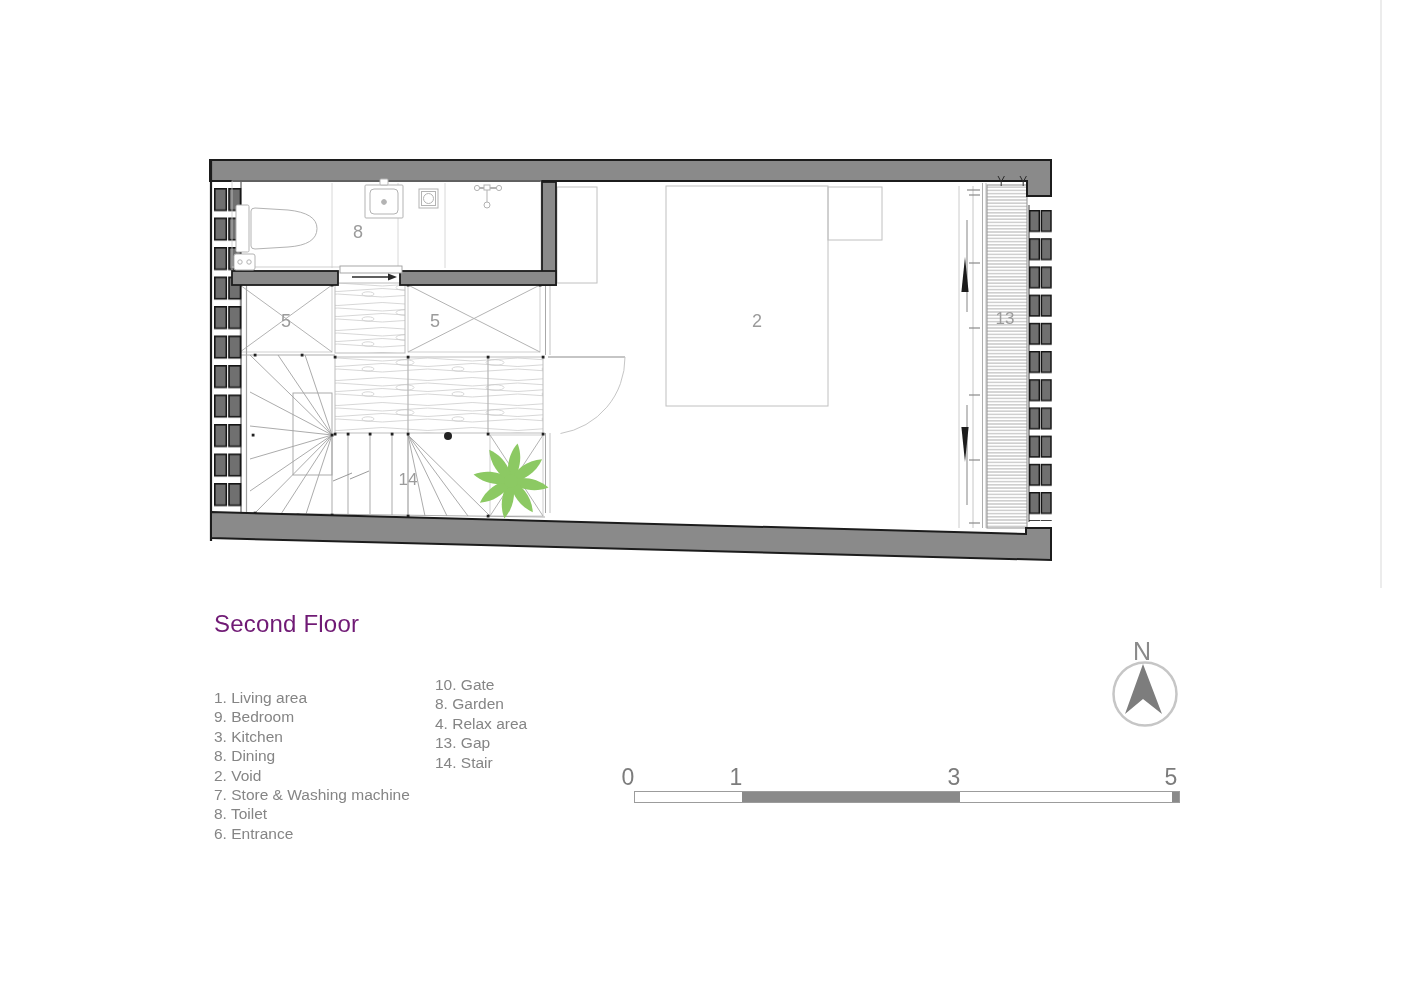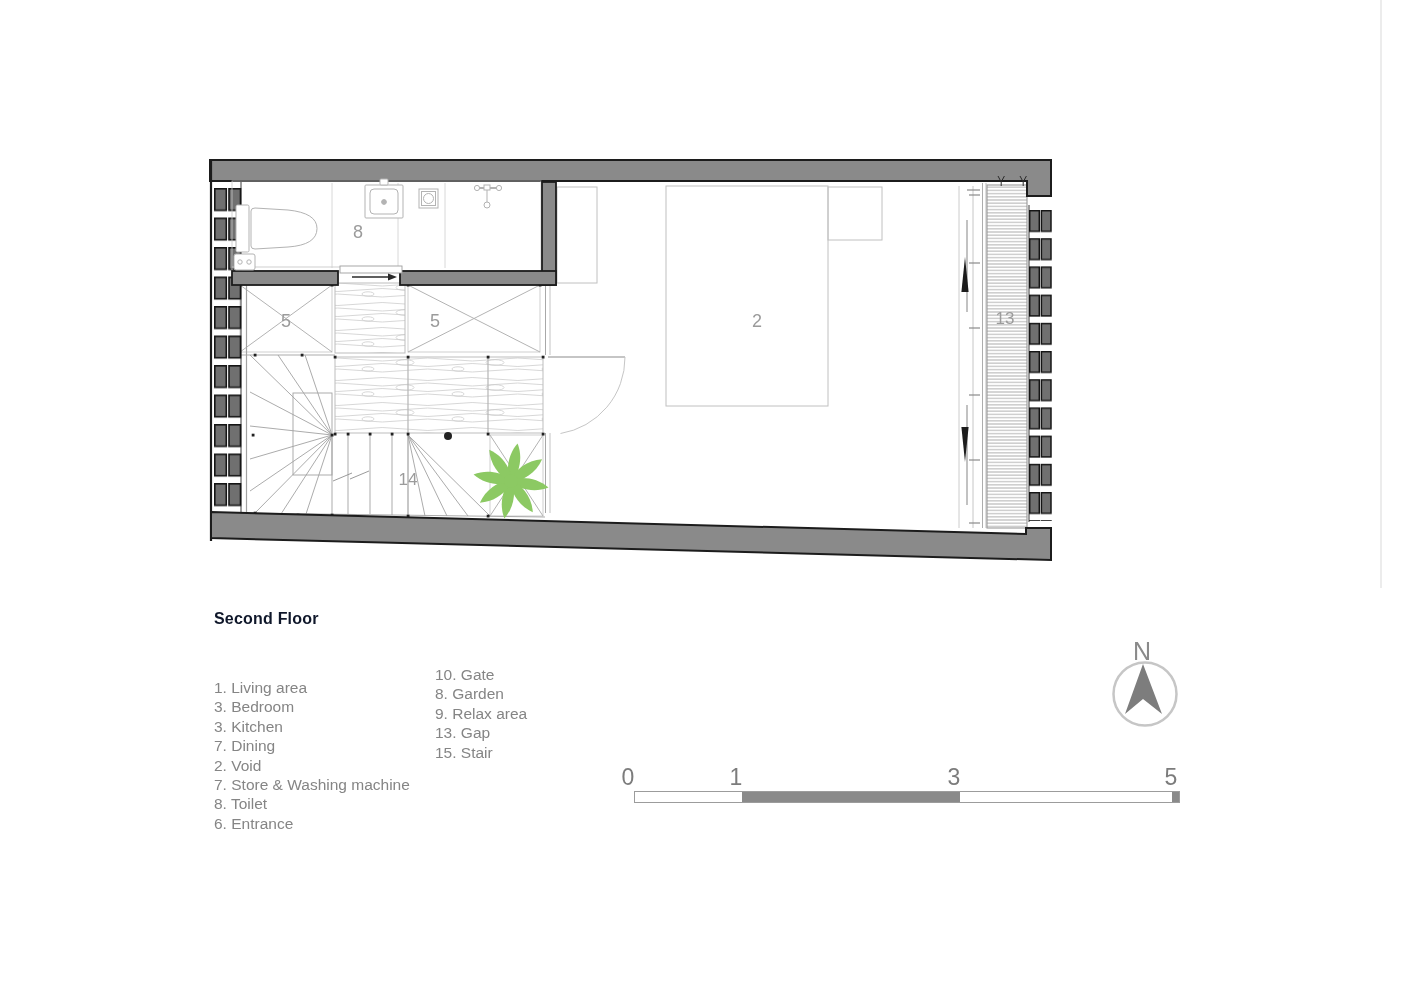--- a/index.html
+++ b/index.html
@@ -4,21 +4,21 @@
 <style>
   html,body{margin:0;padding:0;background:#fff;}
   #canvas{position:relative;width:1410px;height:1000px;background:#ffffff;overflow:hidden;
           font-family:"Liberation Sans","DejaVu Sans",sans-serif;}
   #plan-svg{position:absolute;left:0;top:0;}
   .room-label{font-family:"Liberation Sans","DejaVu Sans",sans-serif;font-size:18px;fill:#9b9b9b;text-anchor:middle;}
   .room-label-sm{font-family:"Liberation Sans","DejaVu Sans",sans-serif;font-size:17px;fill:#9b9b9b;text-anchor:middle;}
   .north-n{font-family:"Liberation Sans","DejaVu Sans",sans-serif;font-size:25px;fill:#8a8a8a;text-anchor:middle;}
   #sheet-line{position:absolute;left:1380px;top:0;width:2px;height:588px;background:#ececec;}
   #legend{position:absolute;left:214px;top:610px;color:#858585;}
-  #legend-title{font-size:16px;font-weight:bold;color:#0f172a;letter-spacing:.2px;}
+  #legend-title{font-size:24px;font-weight:normal;color:#701a75;letter-spacing:.2px;}
   #legend-cols{position:relative;margin-top:27px;font-size:15.5px;line-height:19.4px;}
   #legend-col1{position:absolute;left:0;top:0;width:230px;margin-top:23px;}
   #legend-col2{position:absolute;left:221px;top:10px;width:160px;}
   .li{white-space:nowrap;}
   #scalebar{position:absolute;left:634px;top:764px;width:546px;height:42px;}
   #scale-nums{position:relative;height:25px;font-size:23px;color:#7c7c7c;}
   #scale-nums span{position:absolute;transform:translateX(-50%);}
   #sn0{left:-6px;} #sn1{left:102px;} #sn3{left:320px;} #sn5{left:537px;}
   #scale-track{position:relative;margin-top:2px;height:10px;background:#fff;border:1.5px solid #9c9c9c;}
   .seg{position:absolute;top:0;bottom:0;}
@@ -247,34 +247,34 @@
       <polygon points="1143,664 1162,714 1143,699 1125,714" fill="#7d7d7d"></polygon>
       <text x="1142" y="660" class="north-n">N</text>
     </g>
   </svg>
 
   <div id="legend">
     <div id="legend-title">Second Floor</div>
     <div id="legend-cols">
       <div id="legend-col1">
         <div class="li">1. Living area</div>
-        <div class="li">3. Bedroom</div>
+        <div class="li">9. Bedroom</div>
         <div class="li">3. Kitchen</div>
-        <div class="li">7. Dining</div>
+        <div class="li">8. Dining</div>
         <div class="li">2. Void</div>
         <div class="li">7. Store &amp; Washing machine</div>
         <div class="li">8. Toilet</div>
         <div class="li">6. Entrance</div>
       </div>
       <div id="legend-col2">
         <div class="li">10. Gate</div>
         <div class="li">8. Garden</div>
-        <div class="li">9. Relax area</div>
+        <div class="li">4. Relax area</div>
         <div class="li">13. Gap</div>
-        <div class="li">15. Stair</div>
+        <div class="li">14. Stair</div>
       </div>
     </div>
   </div>
 
   <div id="scalebar">
     <div id="scale-nums">
       <span id="sn0">0</span>
       <span id="sn1">1</span>
       <span id="sn3">3</span>
       <span id="sn5">5</span>

